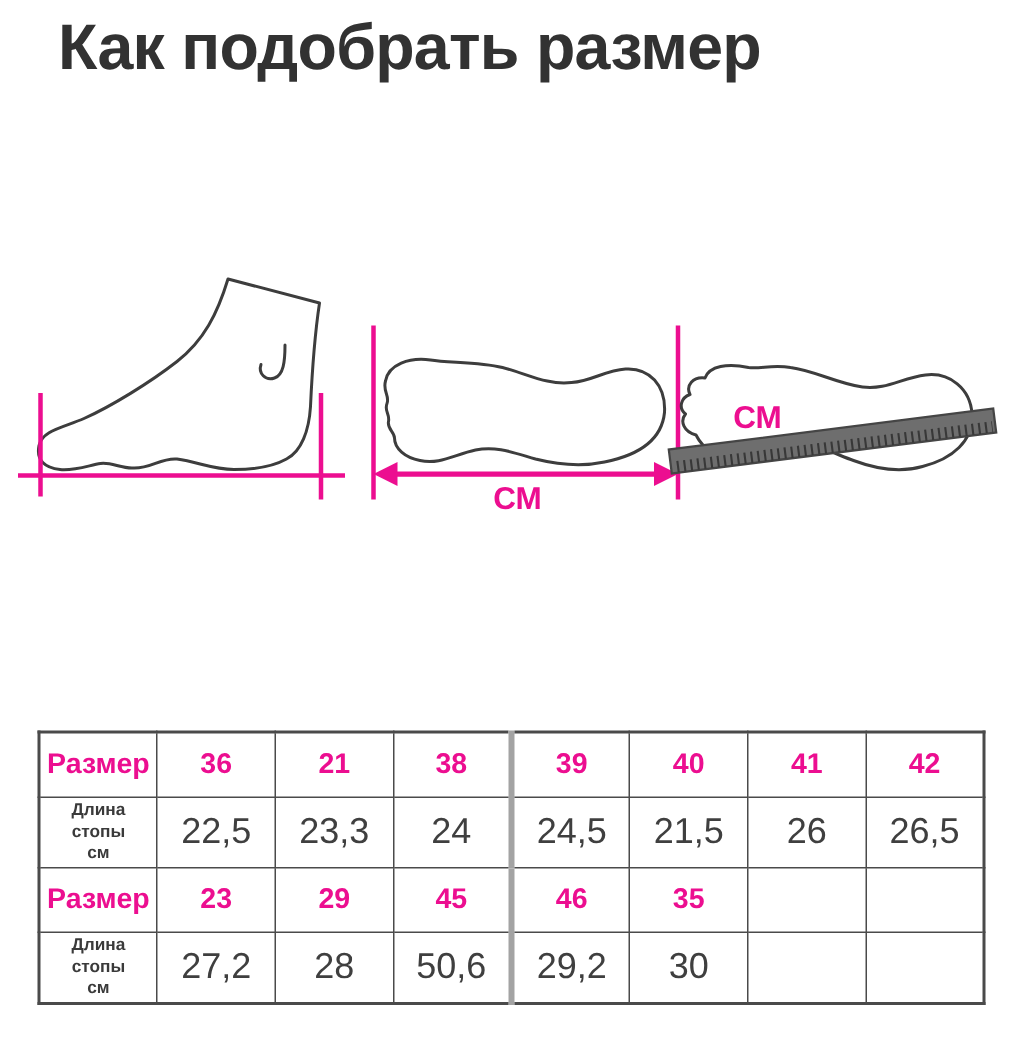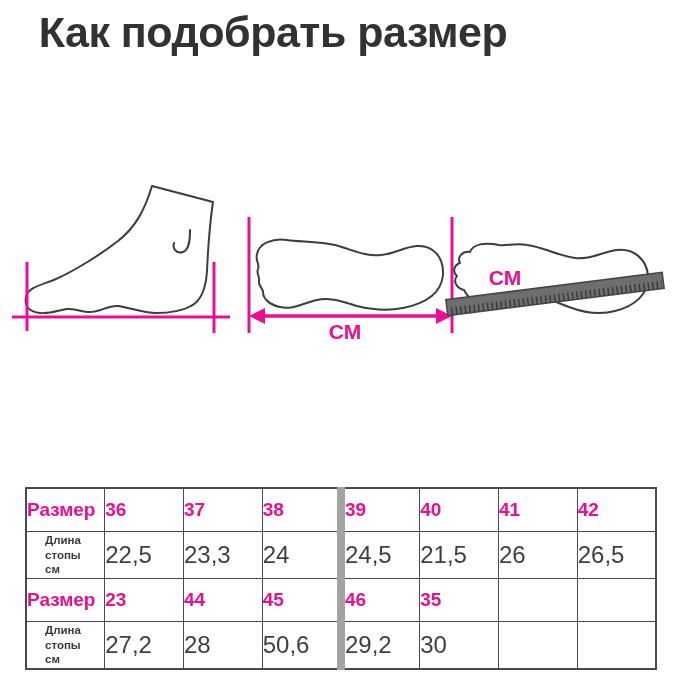--- a/index.html
+++ b/index.html
@@ -19,24 +19,24 @@
   svg text.cm{
     font-family:"Liberation Sans","DejaVu Sans",sans-serif;
     font-weight:bold;font-size:21px;fill:#EC0E90;
   }
   .size-table{
     position:absolute;left:25px;top:487px;width:632px;
     border-collapse:collapse;table-layout:fixed;background:#fff;
     border:2px solid #4a4a4a;
   }
   .size-table th,.size-table td{
-    border:1px solid #4a4a4a;text-align:left;vertical-align:middle;padding:0;margin-top:12px;
+    border:1px solid #4a4a4a;text-align:center;vertical-align:middle;padding:0;margin-top:12px;
   }
   
-  .size-table th:nth-child(5),.size-table td:nth-child(5){border-left:8px solid #a3a3a3;}
+  .size-table th:nth-child(5),.size-table td:nth-child(5){border-left:4px solid #a3a3a3;}
   .size-row th,.size-row td{
     height:42px;color:#EC0E90;font-weight:bold;font-size:19px;
   }
   .length-row th{
     height:46px;font-size:11.5px;font-weight:bold;color:#3a3a3a;line-height:1.25;
     padding:0 18px;
   }
   .length-row td{
     height:46px;font-size:24px;font-weight:normal;color:#3f3f3f;
   }
@@ -112,41 +112,41 @@
       <line x1="7" y1="66" x2="219" y2="66" stroke="#383838" stroke-width="7.5" stroke-dasharray="1.4 3.1"></line>
     </g>
     <text class="cm" x="62" y="53" text-anchor="middle">СМ</text>
   </svg>
 
   <table class="size-table">
     <tbody>
       <tr class="size-row">
         <th>Размер</th>
         <td>36</td>
-        <td>37</td>
+        <td>21</td>
         <td>38</td>
         <td>39</td>
         <td>40</td>
         <td>41</td>
         <td>42</td>
       </tr>
       <tr class="length-row">
         <th>Длина стопы см</th>
         <td>22,5</td>
         <td>23,3</td>
         <td>24</td>
         <td>24,5</td>
         <td>21,5</td>
         <td>26</td>
         <td>26,5</td>
       </tr>
       <tr class="size-row">
         <th>Размер</th>
         <td>23</td>
-        <td>44</td>
+        <td>29</td>
         <td>45</td>
         <td>46</td>
         <td>35</td>
         <td></td>
         <td></td>
       </tr>
       <tr class="length-row">
         <th>Длина стопы см</th>
         <td>27,2</td>
         <td>28</td>

